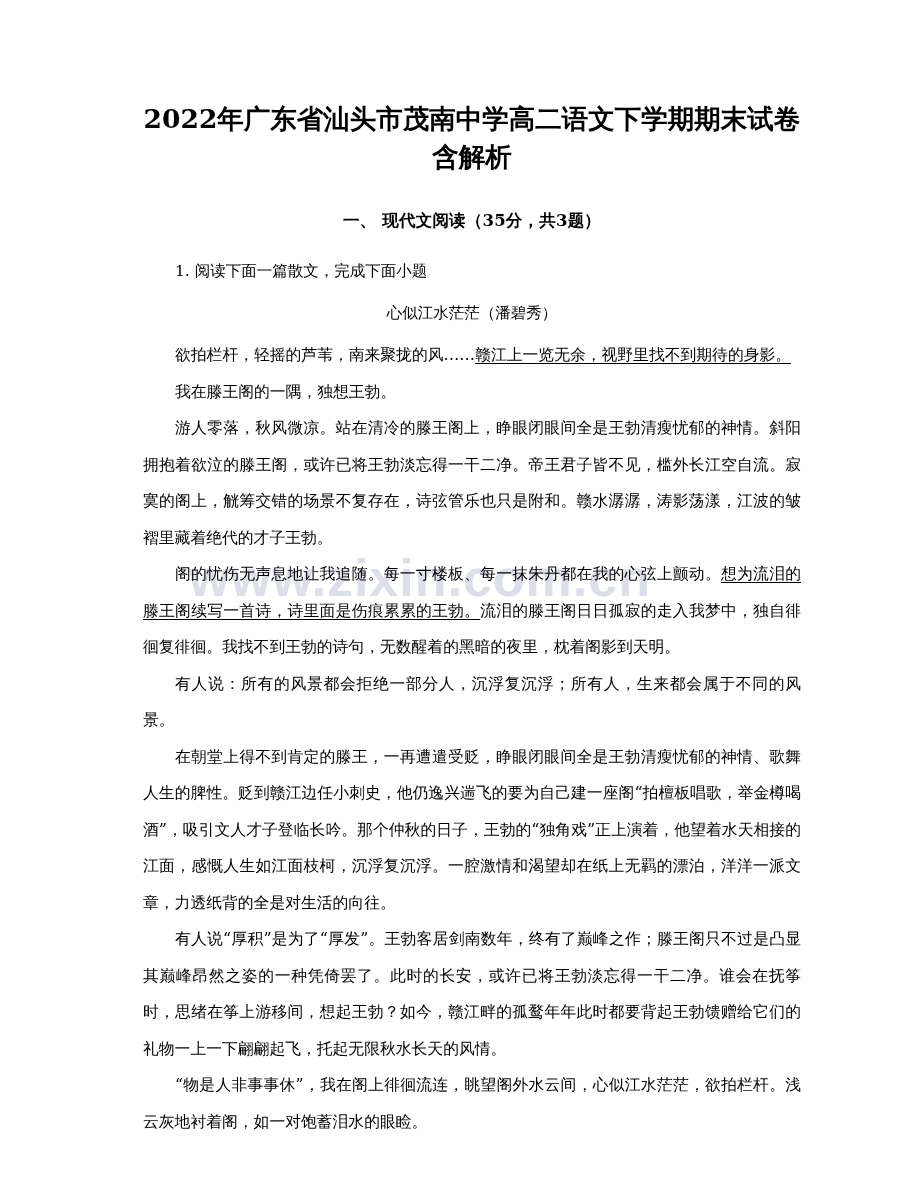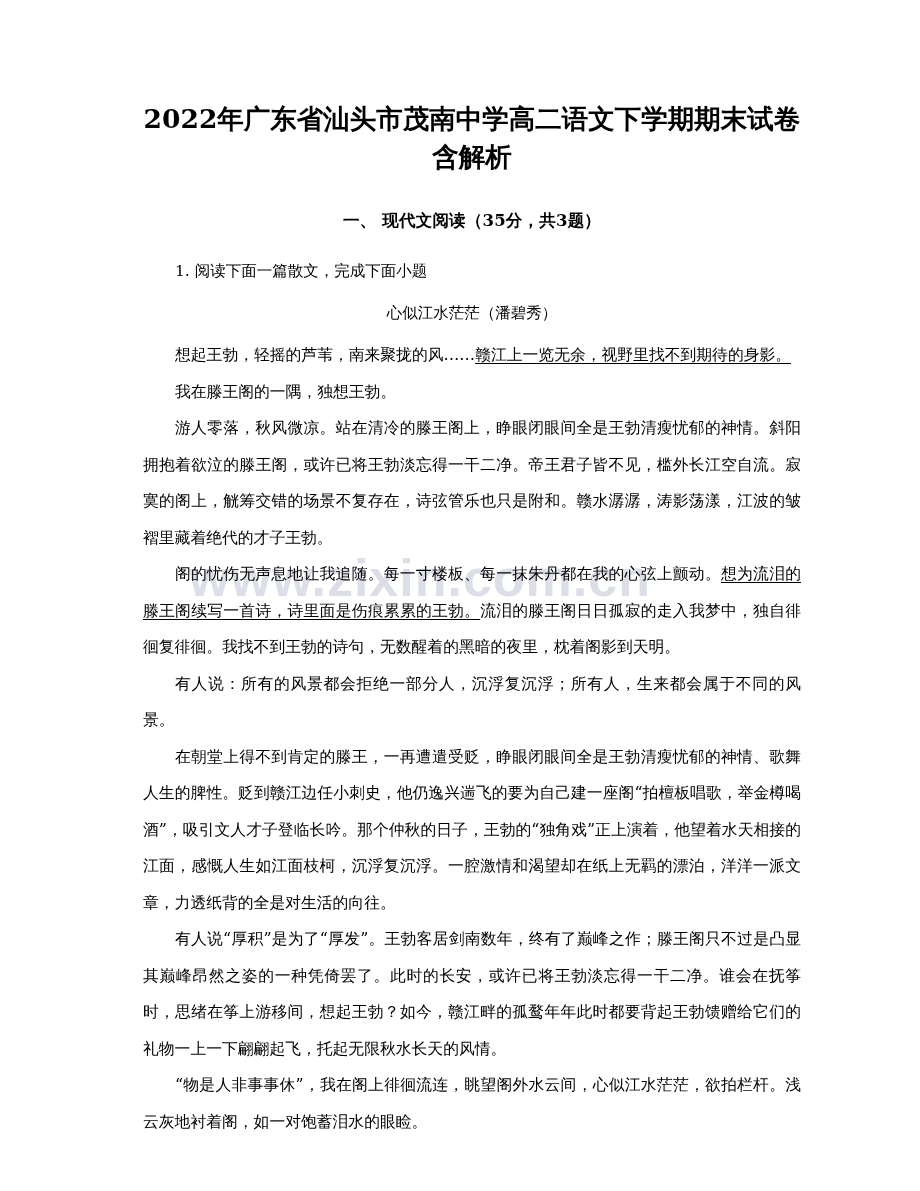--- a/index.html
+++ b/index.html
@@ -117,21 +117,21 @@
 
     <h1 class="doc-title">2022年广东省汕头市茂南中学高二语文下学期期末试卷含解析</h1>
 
     <div class="section-heading">一、 现代文阅读（35分，共3题）</div>
 
     <div class="q-line">1. 阅读下面一篇散文，完成下面小题</div>
 
     <div class="essay-title">心似江水茫茫（潘碧秀）</div>
 
     <p class="body-para first-body">
-      <span>想起王勃，轻摇的芦苇，南来聚拢的风……</span><span class="u">赣江上一览无余，视野里找不到期待的身影。</span>
+      <span>欲拍栏杆，轻摇的芦苇，南来聚拢的风……</span><span class="u">赣江上一览无余，视野里找不到期待的身影。</span>
     </p>
 
     <p class="body-para">我在滕王阁的一隅，独想王勃。</p>
 
     <p class="body-para">游人零落，秋风微凉。站在清冷的滕王阁上，睁眼闭眼间全是王勃清瘦忧郁的神情。斜阳拥抱着欲泣的滕王阁，或许已将王勃淡忘得一干二净。帝王君子皆不见，槛外长江空自流。寂寞的阁上，觥筹交错的场景不复存在，诗弦管乐也只是附和。赣水潺潺，涛影荡漾，江波的皱褶里藏着绝代的才子王勃。</p>
 
     <p class="body-para">
       <span>阁的忧伤无声息地让我追随。每一寸楼板、每一抹朱丹都在我的心弦上颤动。</span><span class="u">想为流泪的滕王阁续写一首诗，诗里面是伤痕累累的王勃。</span><span>流泪的滕王阁日日孤寂的走入我梦中，独自徘徊复徘徊。我找不到王勃的诗句，无数醒着的黑暗的夜里，枕着阁影到天明。</span>
     </p>
 

